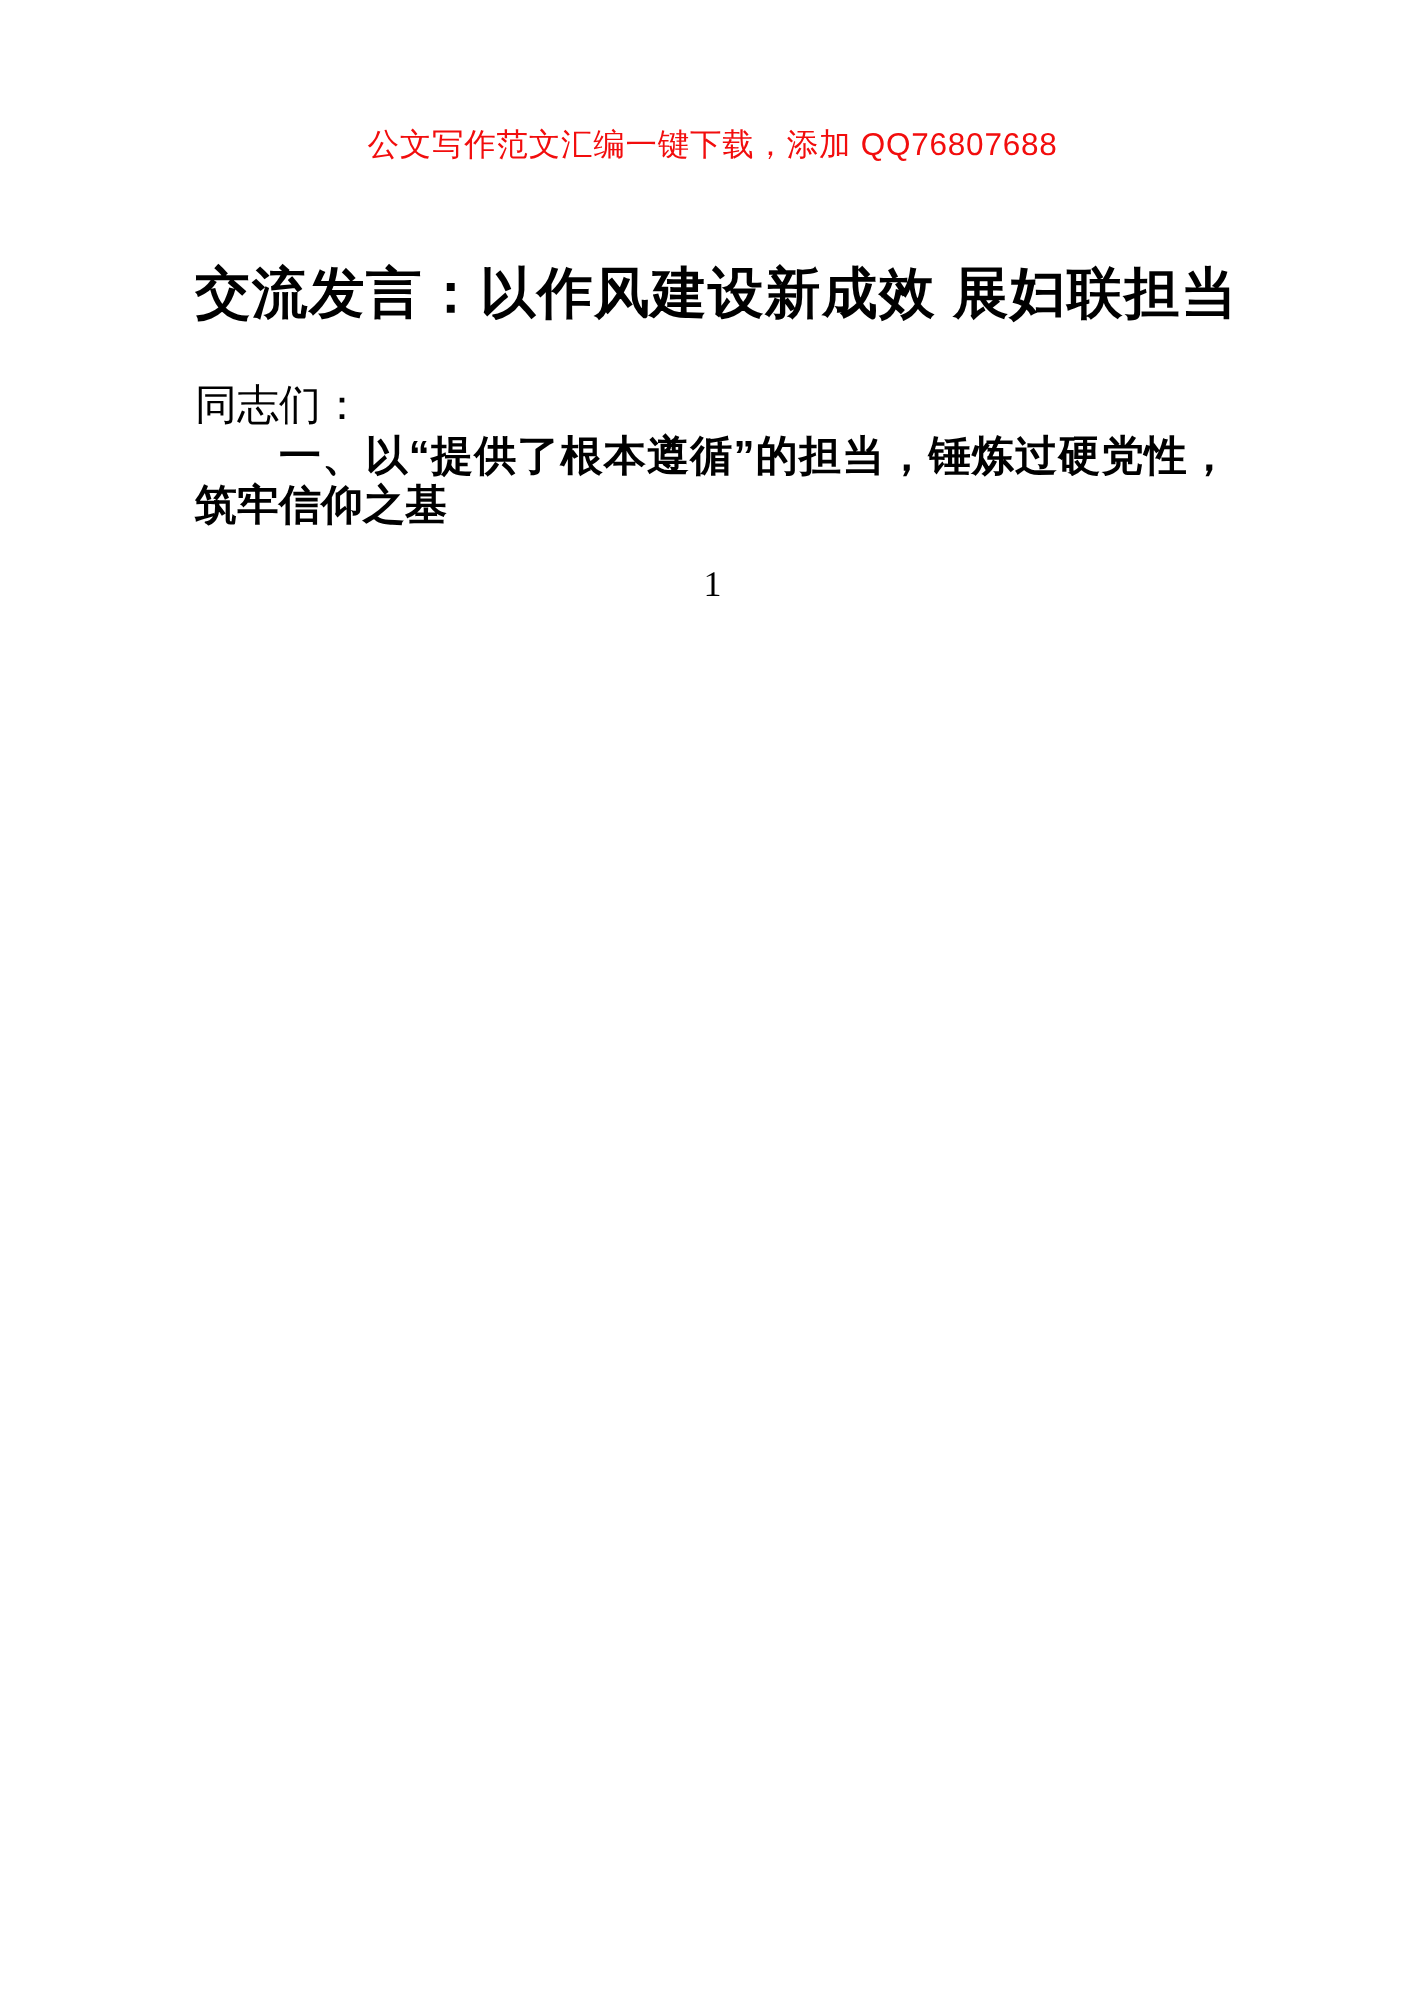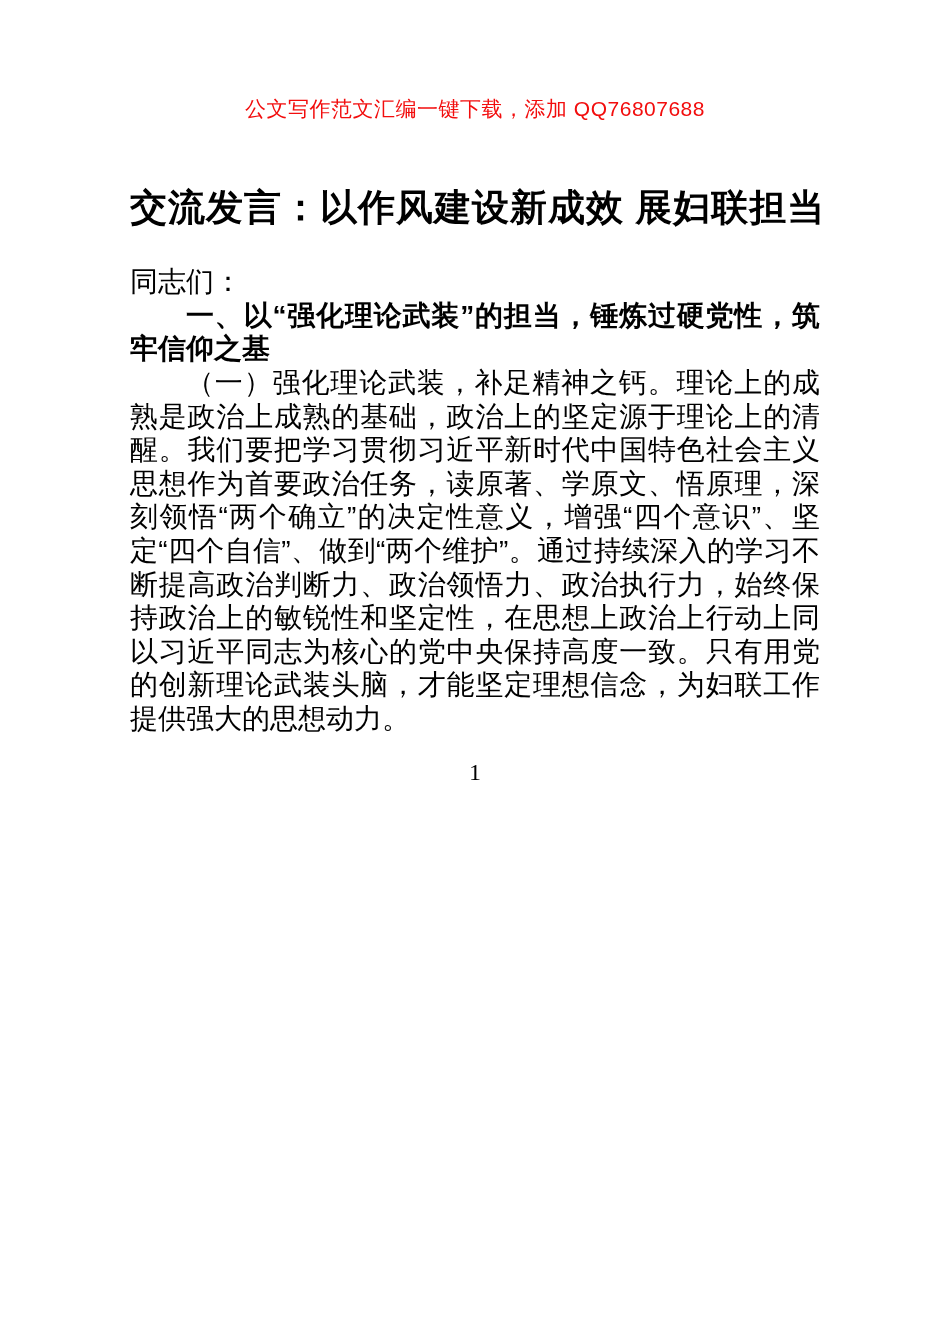--- a/index.html
+++ b/index.html
@@ -8,21 +8,21 @@
       background: #ffffff;
       font-family: "Liberation Sans", "DejaVu Sans", sans-serif;
       color: #000000;
     }
     .page {
       position: relative;
       width: 950px;
       height: 1344px;
       background: #ffffff;
       box-sizing: border-box;
-      padding: 12px 130px;
+      padding: 0 130px;
       overflow: hidden;
     }
     .notice {
       padding-top: 84px;
       text-align: center;
       color: #f20d0d;
       font-size: 21px;
       line-height: 1.2;
       font-weight: normal;
       letter-spacing: 0.5px;
@@ -70,18 +70,17 @@
 
 <div class="page">
   <div class="notice">公文写作范文汇编一键下载，添加 QQ76807688</div>
 
   <h1 class="title">
     <span class="title-line">交流发言：以作风建设新成效 展妇联担当</span>
   </h1>
 
   <div class="body-text">
     <p class="para no-indent">同志们：</p>
-    <p class="para heading">一、以“强化理论武装”的担当，锤炼过硬党性，筑牢信仰之基</p>
-    <p class="para">（一）强化理论武装，补足精神之钙。理论上的成熟是政治上成熟的基础，政治上的坚定源于理论上的清醒。我们要把学习贯彻习近平新时代中国特色社会主义思想作为首要政治任务，读原著、学原文、悟原理，深刻领悟“两个确立”的决定性意义，增强“四个意识”、坚定“四个自信”、做到“两个维护”。通过持续深入的学习不断提高政治判断力、政治领悟力、政治执行力，始终保持政治上的敏锐性和坚定性，在思想上政治上行动上同以习近平同志为核心的党中央保持高度一致。只有用党的创新理论武装头脑，才能坚定理想信念，为妇联工作提供强大的思想动力。</p>
+    <p class="para heading">一、以“提供了根本遵循”的担当，锤炼过硬党性，筑牢信仰之基</p>
   </div>
 
   <div class="page-number">1</div>
 </div>
 
 </body></html>

